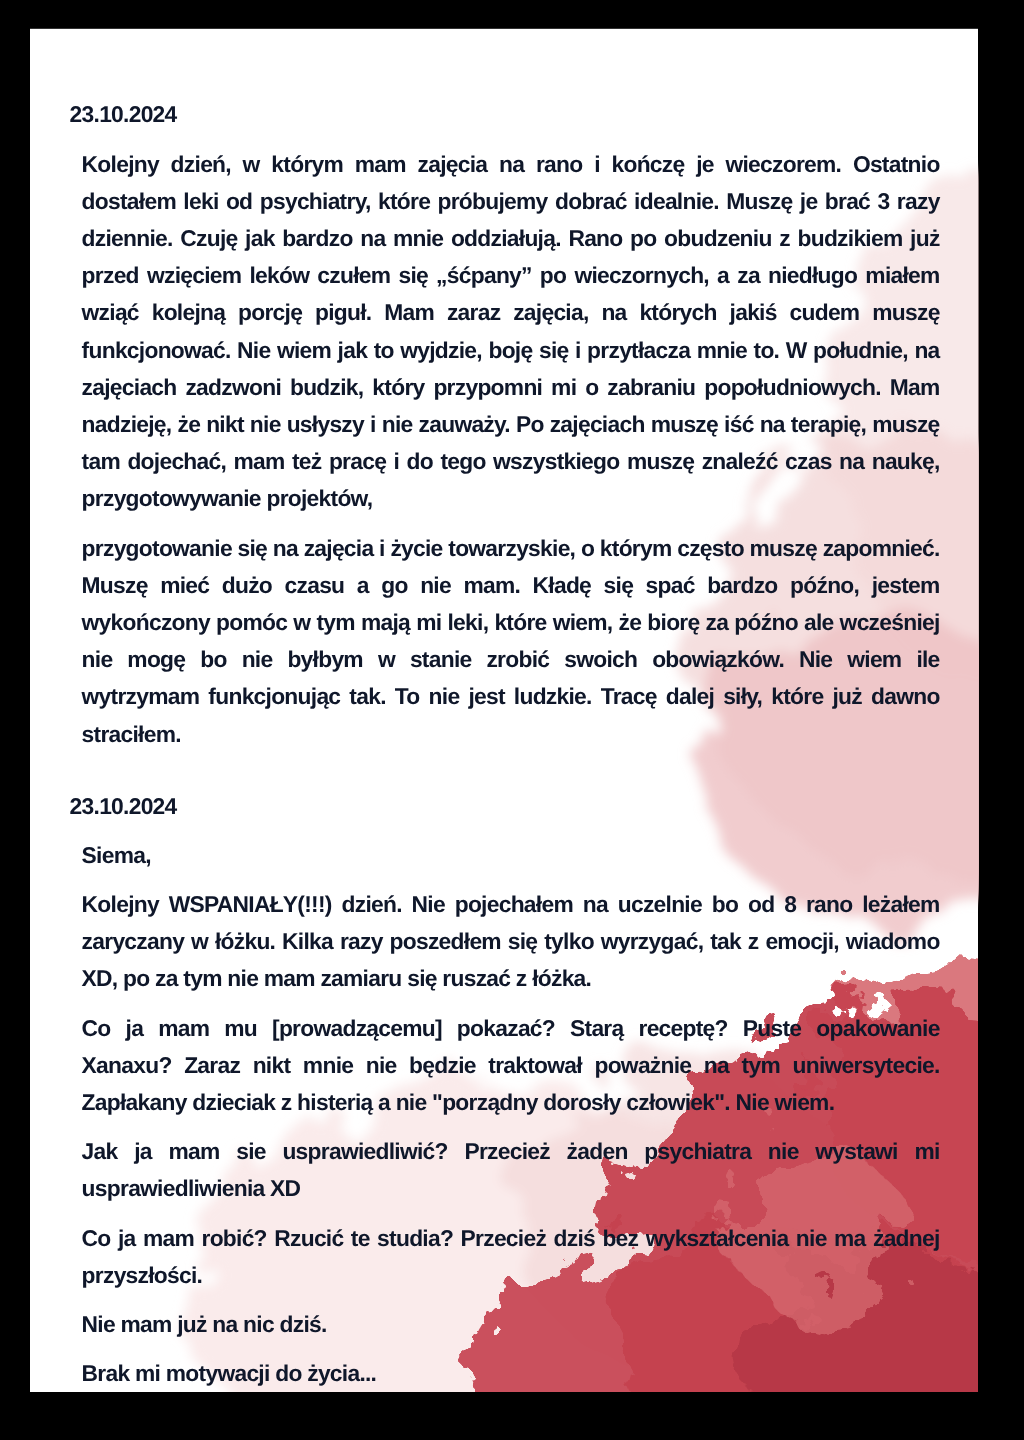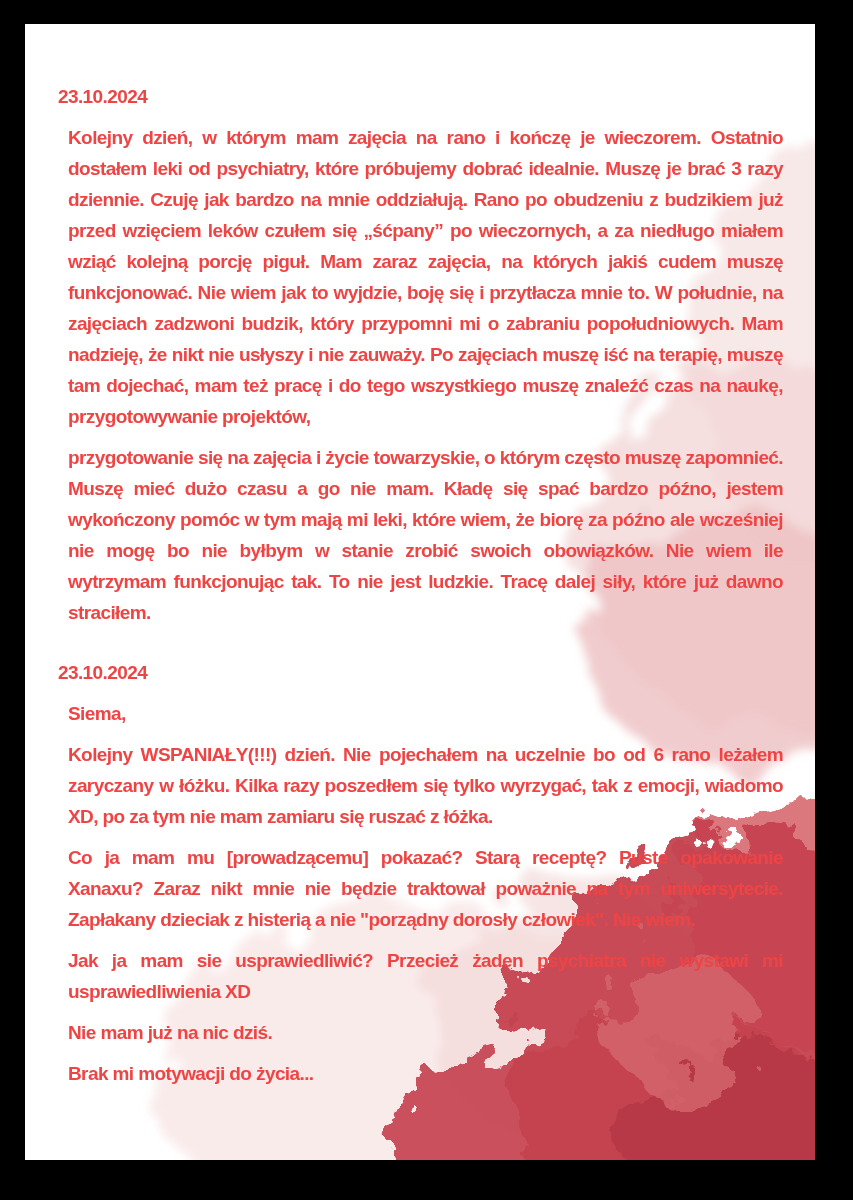--- a/index.html
+++ b/index.html
@@ -33,21 +33,21 @@
     position: absolute;
     left: 0;
     top: 0;
     pointer-events: none;
   }
   .content {
     position: absolute;
     left: 33px;
     top: 57px;
     width: 735px;
-    color: #ef4444;
+    color: #0f172a;
     font-size: 19px;
     font-weight: 700;
     line-height: 31px;
     letter-spacing: -0.6px;
     z-index: 2;
   }
   .entry p {
     margin: 10px;
     text-align: justify;
   }
@@ -97,22 +97,23 @@
 
     <div class="content">
         <section class="entry">
           <div class="date">23.10.2024</div>
           <p>Kolejny dzień, w którym mam zajęcia na rano i kończę je wieczorem. Ostatnio dostałem leki od psychiatry, które próbujemy dobrać idealnie. Muszę je brać 3 razy dziennie. Czuję jak bardzo na mnie oddziałują. Rano po obudzeniu z budzikiem już przed wzięciem leków czułem się „śćpany” po wieczornych, a za niedługo miałem wziąć kolejną porcję piguł. Mam zaraz zajęcia, na których jakiś cudem muszę funkcjonować. Nie wiem jak to wyjdzie, boję się i przytłacza mnie to. W południe, na zajęciach zadzwoni budzik, który przypomni mi o zabraniu popołudniowych. Mam nadzieję, że nikt nie usłyszy i nie zauważy. Po zajęciach muszę iść na terapię, muszę tam dojechać, mam też pracę i do tego wszystkiego muszę znaleźć czas na naukę, przygotowywanie projektów,</p>
           <p>przygotowanie się na zajęcia i życie towarzyskie, o którym często muszę zapomnieć. Muszę mieć dużo czasu a go nie mam. Kładę się spać bardzo późno, jestem wykończony pomóc w tym mają mi leki, które wiem, że biorę za późno ale wcześniej nie mogę bo nie byłbym w stanie zrobić swoich obowiązków. Nie wiem ile wytrzymam funkcjonując tak. To nie jest ludzkie. Tracę dalej siły, które już dawno straciłem.</p>
         </section>
         <section class="entry">
           <div class="date">23.10.2024</div>
           <p>Siema,</p>
-          <p>Kolejny WSPANIAŁY(!!!) dzień. Nie pojechałem na uczelnie bo od 6 rano leżałem zaryczany w łóżku. Kilka razy poszedłem się tylko wyrzygać, tak z emocji, wiadomo XD, po za tym nie mam zamiaru się ruszać z łóżka.</p>
+          <p>Kolejny WSPANIAŁY(!!!) dzień. Nie pojechałem na uczelnie bo od 8 rano leżałem zaryczany w łóżku. Kilka razy poszedłem się tylko wyrzygać, tak z emocji, wiadomo XD, po za tym nie mam zamiaru się ruszać z łóżka.</p>
           <p>Co ja mam mu [prowadzącemu] pokazać? Starą receptę? Puste opakowanie Xanaxu? Zaraz nikt mnie nie będzie traktował poważnie na tym uniwersytecie. Zapłakany dzieciak z histerią a nie "porządny dorosły człowiek". Nie wiem.</p>
           <p>Jak ja mam sie usprawiedliwić? Przecież żaden psychiatra nie wystawi mi usprawiedliwienia XD</p>
+          <p>Co ja mam robić? Rzucić te studia? Przecież dziś bez wykształcenia nie ma żadnej przyszłości.</p>
           <p>Nie mam już na nic dziś.</p>
           <p>Brak mi motywacji do życia...</p>
         </section>
       </div>
 
   </div>
 </div>
 
 </body></html>

